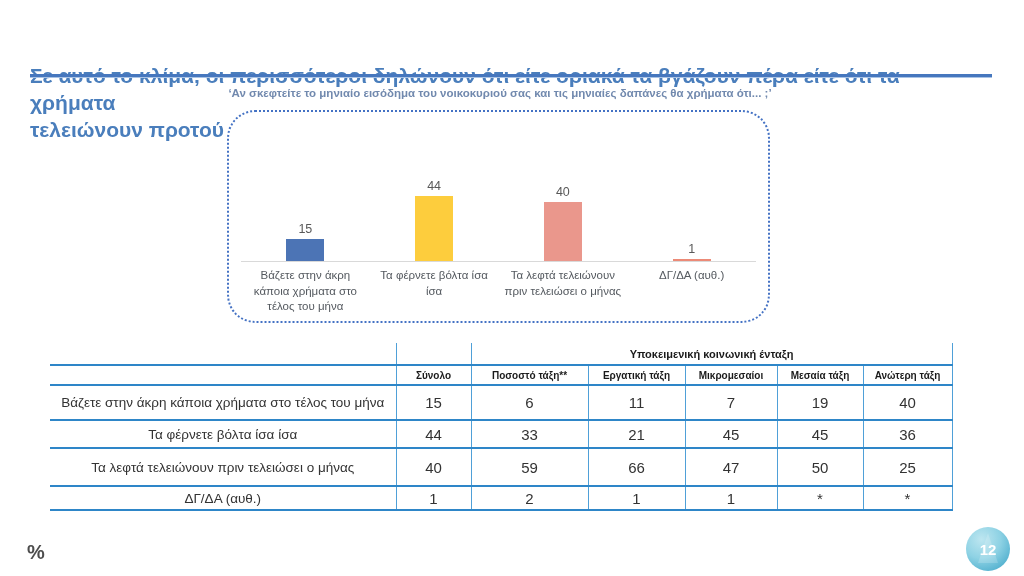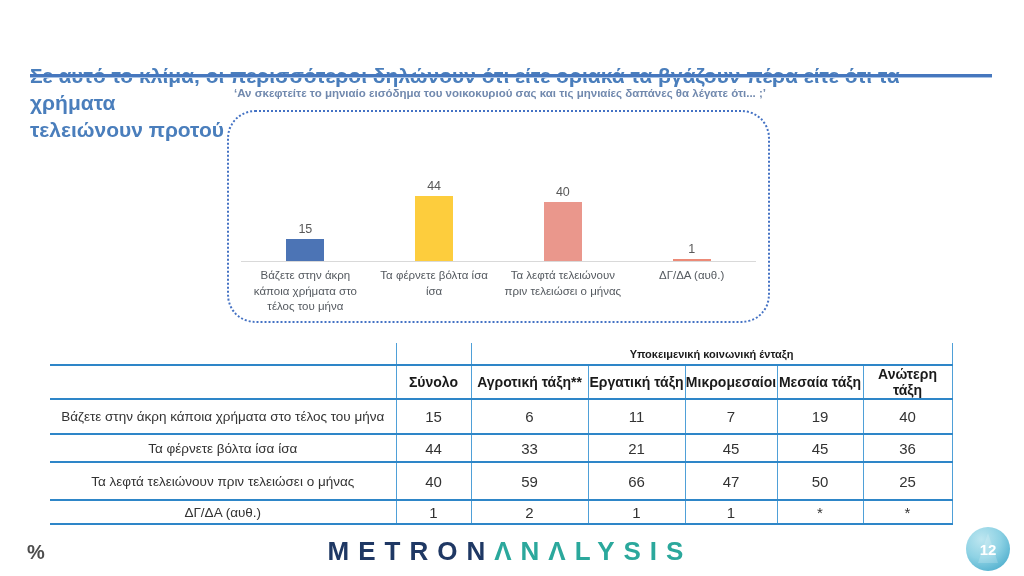--- a/index.html
+++ b/index.html
@@ -58,21 +58,21 @@
     position: absolute; left: 50px; top: 343px; width: 902px;
     border-collapse: collapse; table-layout: fixed;
   }
   table.stats td {
     border-bottom: 2px solid #2e86c8; text-align: center; vertical-align: middle;
     color: #333333; overflow: hidden;
   }
   td.vline-l { border-left: 1.5px solid #4fa0d8; }
   td.vline-r { border-right: 1.5px solid #4fa0d8; margin-top: 37px; }
   tr.group-row td { height: 22px; font-size: 11px; font-weight: bold; color: #1a1a1a; }
-  tr.head-row td { height: 32px; font-size: 14px; font-weight: bold; color: #1a1a1a; }
+  tr.head-row td { height: 20px; font-size: 10px; font-weight: bold; color: #1a1a1a; }
   tr.data-row td { font-size: 15px; }
   tr.data-row td.lbl { font-size: 13.5px; }
   tr.r1 td { height: 35px; } tr.r2 td { height: 28px; }
   tr.r3 td { height: 38px; } tr.r4 td { height: 24px; }
   td.red { color: #f0776c; }
 
   
   .percent-mark {
     position: absolute; left: 27px; top: 541px;
     color: #4d4d4d; font-size: 20px; font-weight: bold;
@@ -105,21 +105,21 @@
 <body>
 
 <div class="slide">
 
   <div class="title">
     <div>Σε αυτό το κλίμα, οι περισσότεροι δηλώνουν ότι είτε οριακά τα βγάζουν πέρα είτε ότι τα χρήματα</div>
     <div>τελειώνουν προτού τελειώσει ο μήνας</div>
   </div>
   <div class="title-rule"></div>
 
-  <div class="subtitle">‘Αν σκεφτείτε το μηνιαίο εισόδημα του νοικοκυριού σας και τις μηνιαίες δαπάνες θα λέγατε ότι... ;’</div>
+  <div class="subtitle">‘Αν σκεφτείτε το μηνιαίο εισόδημα του νοικοκυριού σας και τις μηνιαίες δαπάνες θα χρήματα ότι... ;’</div>
 
   <div class="chart-box">
     <div class="plot">
       <div class="slot">
         <div class="value-label">15</div>
         <div class="bar" style="height: 22.2px; background: rgb(76, 116, 181);"></div>
       </div>
       <div class="slot">
         <div class="value-label">44</div>
         <div class="bar" style="height: 65.12px; background: rgb(253, 205, 61);"></div>
@@ -154,21 +154,21 @@
     </colgroup>
     <tbody>
         <tr class="group-row">
       <td class="lbl"></td>
       <td class="vline-l"></td>
       <td class="vline-l vline-r" colspan="5">Υποκειμενική κοινωνική ένταξη</td>
     </tr>
     <tr class="head-row">
       <td class="lbl"></td>
       <td class="vline-l">Σύνολο</td>
-      <td class="vline-l">Αγροτική τάξη**</td>
+      <td class="vline-l">Ποσοστό τάξη**</td>
       <td class="vline-l">Εργατική τάξη</td>
       <td class="vline-l">Μικρομεσαίοι</td>
       <td class="vline-l">Μεσαία τάξη</td>
       <td class="vline-l vline-r">Ανώτερη τάξη</td>
     </tr>
     <tr class="data-row r1">
       <td class="lbl">Βάζετε στην άκρη κάποια χρήματα στο τέλος του μήνα</td>
       <td class="vline-l">15</td>
       <td class="vline-l">6</td>
       <td class="vline-l">11</td>
@@ -201,23 +201,20 @@
       <td class="vline-l">1</td>
       <td class="vline-l">1</td>
       <td class="vline-l">*</td>
       <td class="vline-l vline-r">*</td>
     </tr>
   </tbody>
     </table>
 
   <div class="percent-mark">%</div>
 
-  <div class="logo">
-    <span class="navy">METRON</span><span class="teal">ΛΝΛLYSIS</span>
-  </div>
 
 
   <div class="page-bubble">
     <div class="deco"></div>
     <div class="page-num">12</div>
   </div>
 
 </div>
 
 </body></html>

